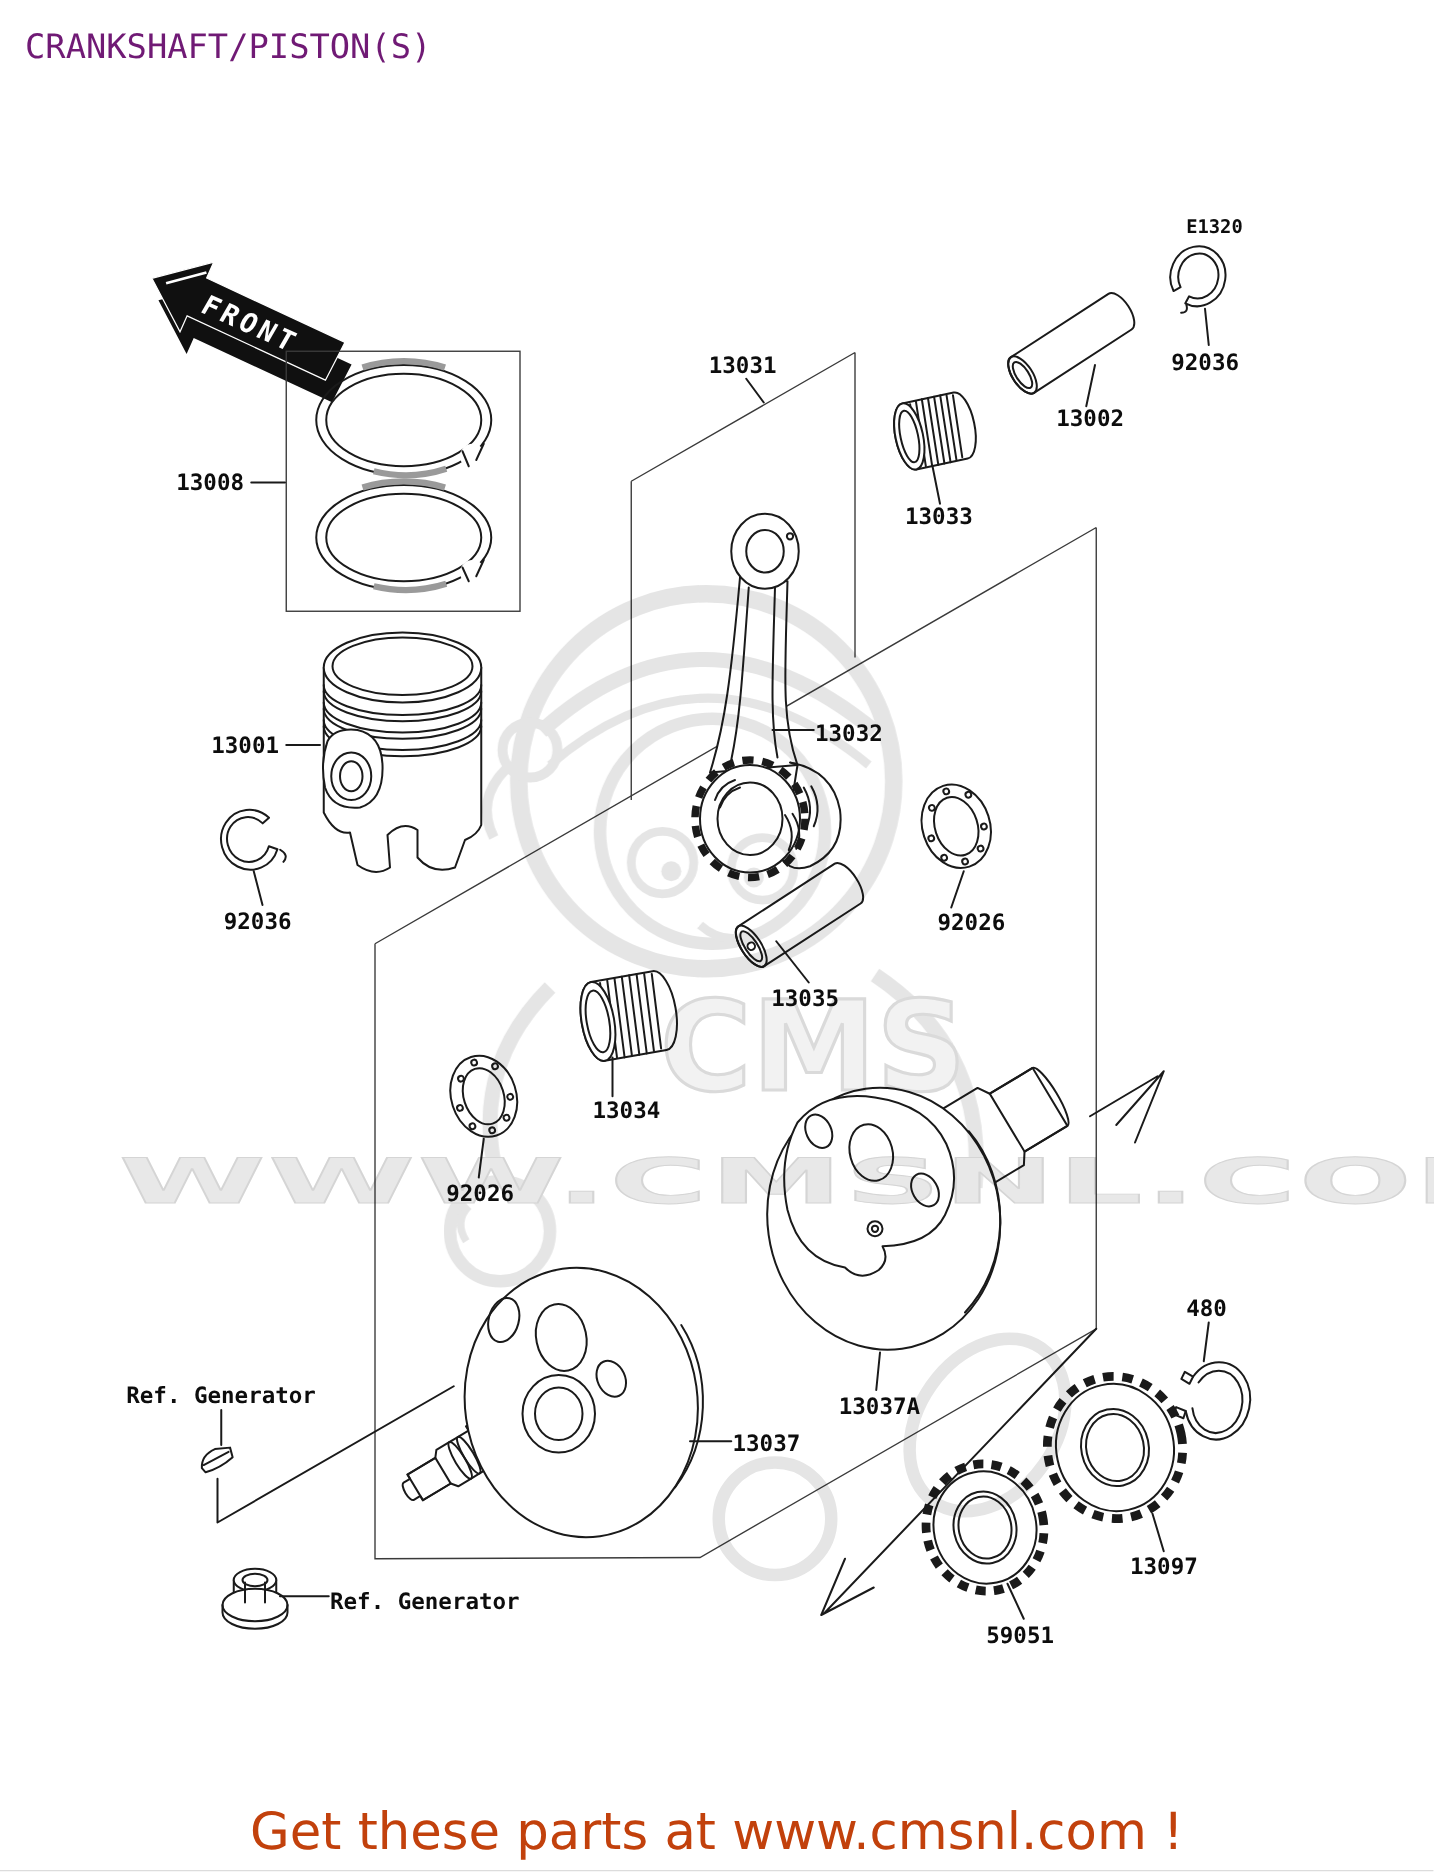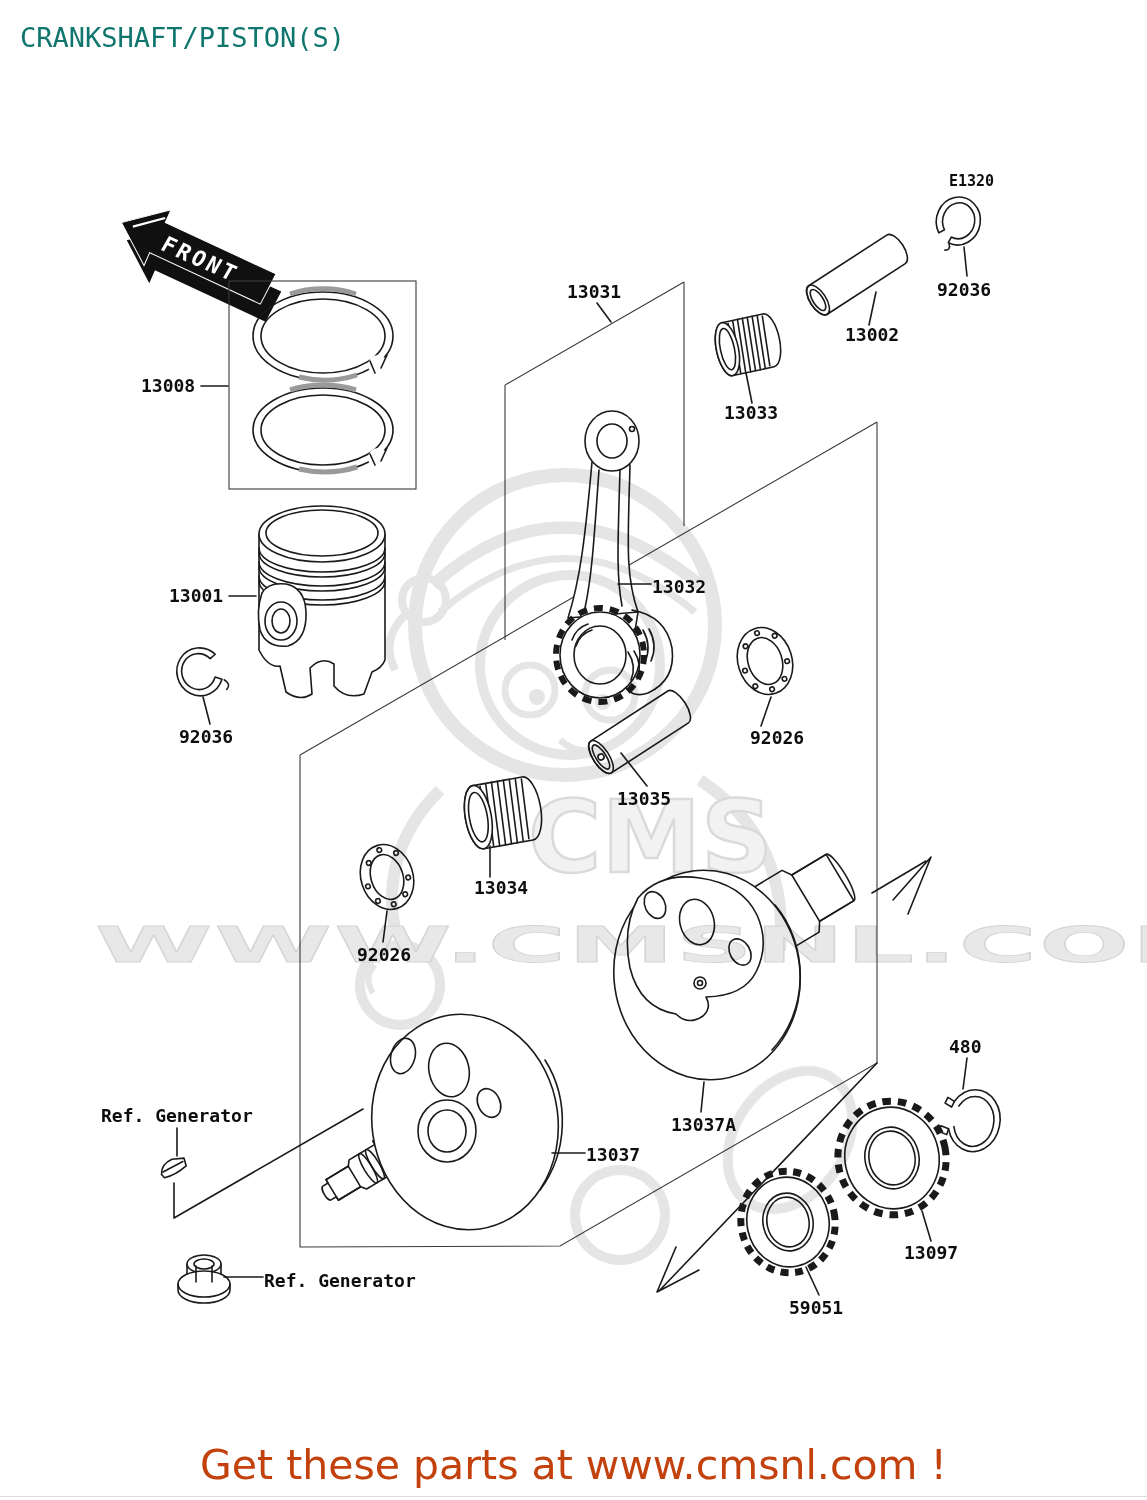--- a/index.html
+++ b/index.html
@@ -1,19 +1,19 @@
 <!DOCTYPE html>
 <html><head>
 <meta charset="utf-8">
 <style>
   html,body{margin:0;padding:0;background:#fff;}
   #page{position:relative;width:1147px;height:1500px;background:#ffffff;overflow:hidden;
         font-family:"DejaVu Sans",sans-serif;}
   #title{position:absolute;left:20px;top:22px;font-family:"DejaVu Sans Mono",monospace;
-         font-size:27px;color:#0f766e;white-space:nowrap;}
+         font-size:27px;color:#701a75;white-space:nowrap;}
   #footer{position:absolute;left:0;top:1441px;width:100%;text-align:center;
           font-family:"DejaVu Sans",sans-serif;font-size:41px;color:#c2410c;white-space:nowrap;}
   #bottomline{position:absolute;left:0;top:1496px;width:100%;height:1px;background:#dcdcdc;}
   svg{position:absolute;left:0;top:0;}
   .ln{stroke:#1a1a1a;stroke-width:1.6;fill:none;stroke-linecap:round;stroke-linejoin:round;}
   .thin{stroke:#3a3a3a;stroke-width:1.1;fill:none;}
   .wfill{fill:#ffffff;}
   .lbl{font-family:"DejaVu Sans Mono",monospace;font-weight:bold;font-size:18px;fill:#0d0d0d;}
   .lbl-sm{font-family:"DejaVu Sans Mono",monospace;font-weight:bold;font-size:15px;fill:#0d0d0d;}
   .wm{mix-blend-mode:multiply;}

